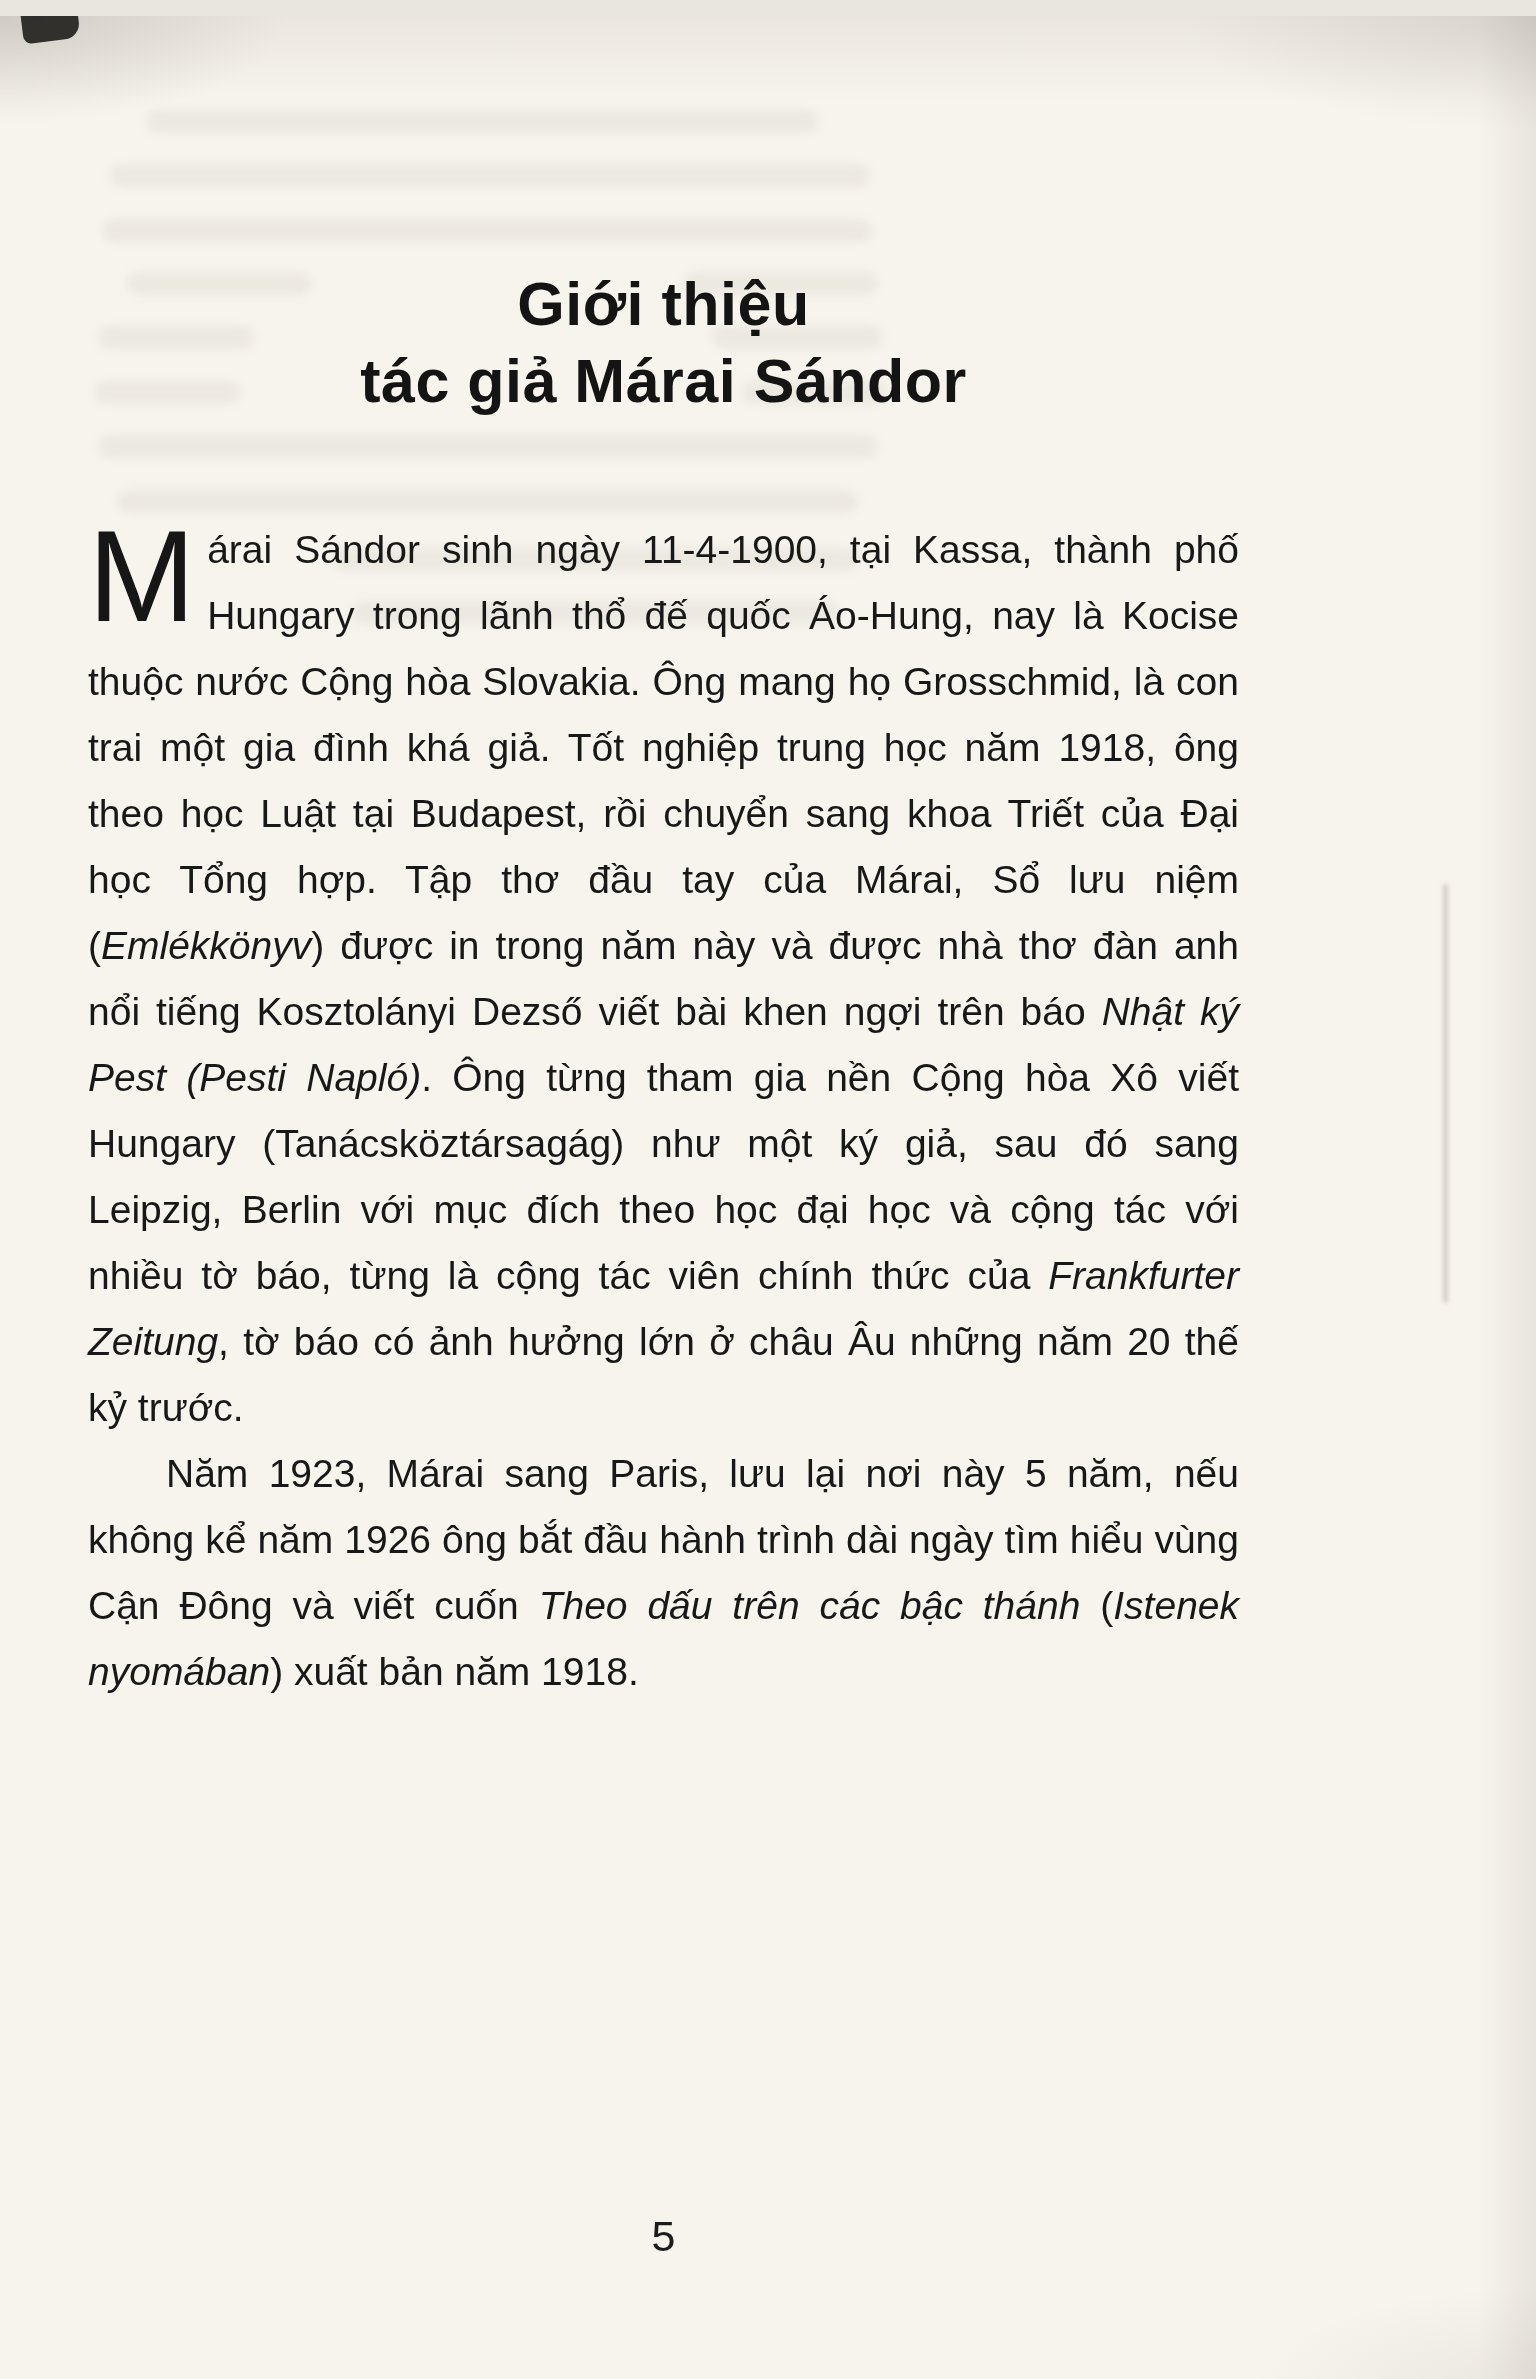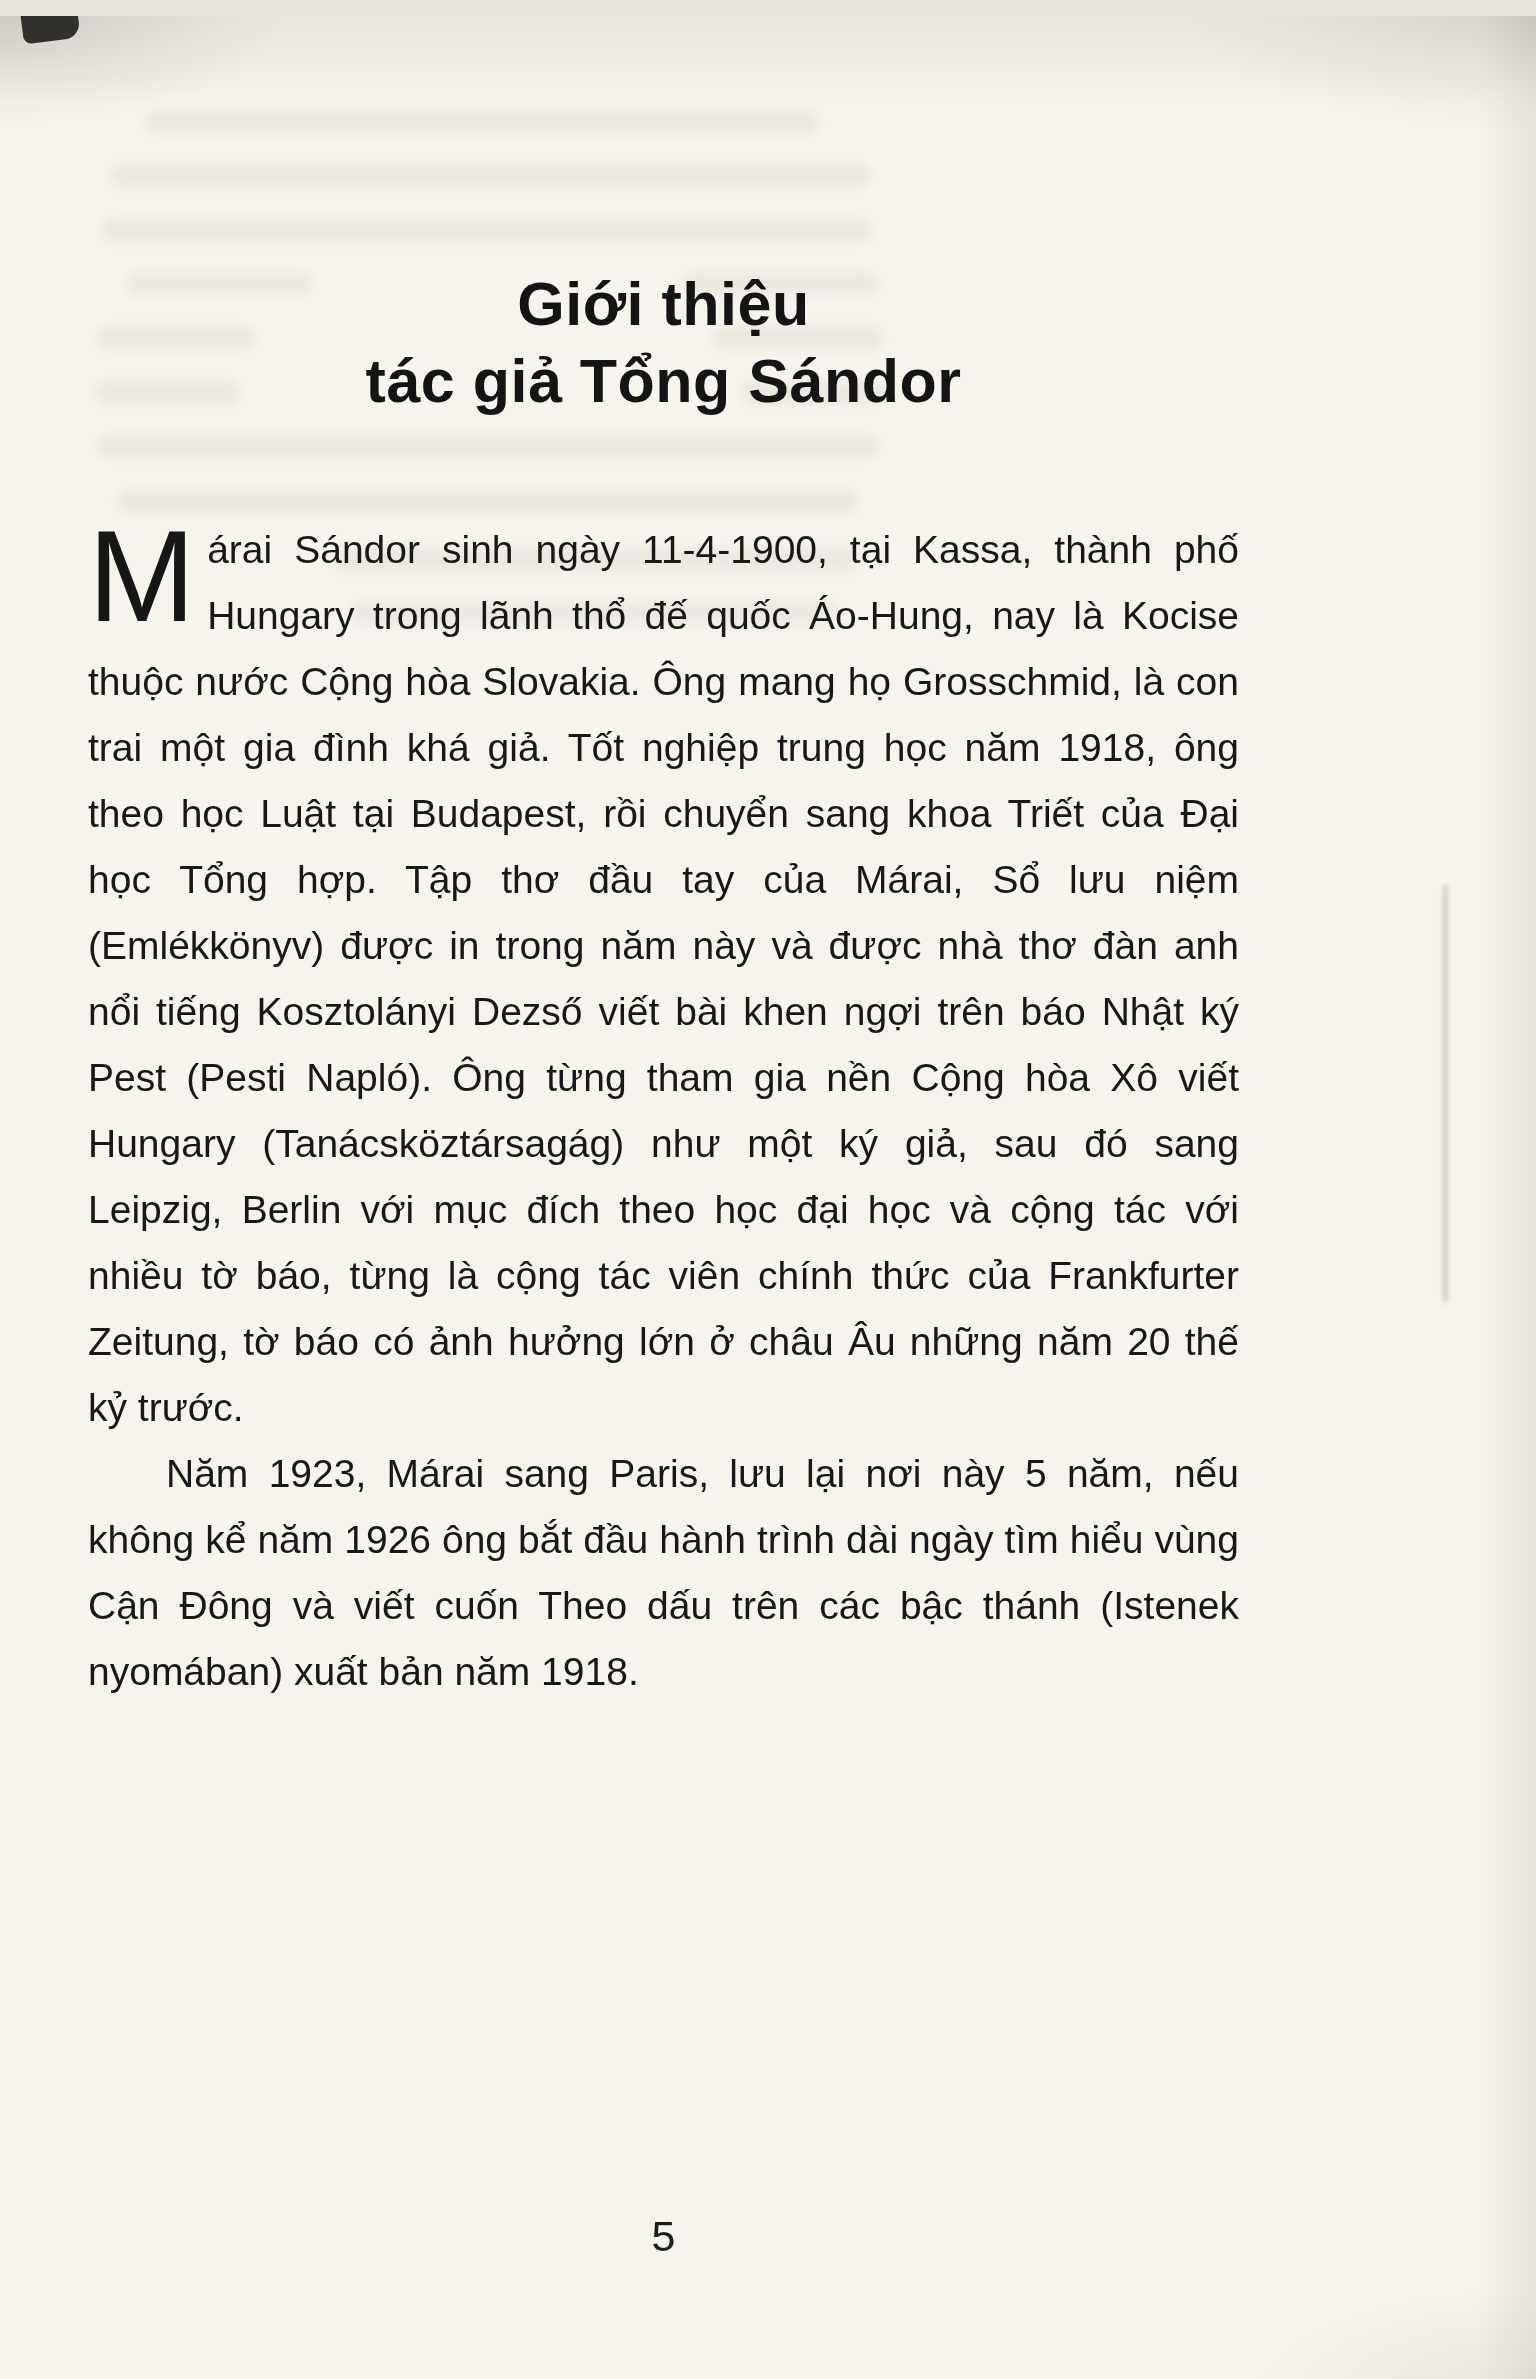--- a/index.html
+++ b/index.html
@@ -74,21 +74,21 @@
     left: 88px;
     width: 1151px;
     font-size: 39px;
     line-height: 66px;
     text-align: justify;
     color: #181818;
   }
 
   .para { text-indent: 78px; }
   .para.first { text-indent: 0; }
-  .it { }
+  .it { font-style: italic; }
 
   .dropcap {
     float: left;
     font-size: 129px;
     line-height: 107px;
     margin-top: 5.9px;
     padding-right: 11.7px;
     color: #161616;
   }
 
@@ -121,21 +121,21 @@
     <div class="ghost" style="left:94px;  top:365px; width:146px;"></div>
     <div class="ghost" style="left:741px; top:365px; width:146px;"></div>
     <div class="ghost" style="left:98px; top:419px; width:780px;"></div>
     <div class="ghost" style="left:117px; top:474px; width:741px;"></div>
     <div class="ghost" style="left:332px; top:532px; width:527px;"></div>
     <div class="ghost" style="left:351px; top:585px; width:488px;"></div>
   </div>
 
   <div class="page-title">
     <div>Giới thiệu</div>
-    <div>tác giả Tổng Sándor</div>
+    <div>tác giả Márai Sándor</div>
   </div>
 
   <div class="body-text">
 
     <p class="para first">
       <span class="dropcap">M</span><span>árai Sándor sinh ngày 11-4-1900, tại Kassa, thành phố Hungary trong lãnh thổ đế quốc Áo-Hung, nay là Kocise thuộc nước Cộng hòa Slovakia. Ông mang họ Grosschmid, là con trai một gia đình khá giả. Tốt nghiệp trung học năm 1918, ông theo học Luật tại Budapest, rồi chuyển sang khoa Triết của Đại học Tổng hợp. Tập thơ đầu tay của Márai, Sổ lưu niệm (</span><span class="it">Emlékkönyv</span><span>) được in trong năm này và được nhà thơ đàn anh nổi tiếng Kosztolányi Dezső viết bài khen ngợi trên báo </span><span class="it">Nhật ký Pest (Pesti Napló)</span><span>. Ông từng tham gia nền Cộng hòa Xô viết Hungary (Tanácsköztársagág) như một ký giả, sau đó sang Leipzig, Berlin với mục đích theo học đại học và cộng tác với nhiều tờ báo, từng là cộng tác viên chính thức của </span><span class="it">Frankfurter Zeitung</span><span>, tờ báo có ảnh hưởng lớn ở châu Âu những năm 20 thế kỷ trước.</span>
     </p>
 
     <p class="para">
       <span>Năm 1923, Márai sang Paris, lưu lại nơi này 5 năm, nếu không kể năm 1926 ông bắt đầu hành trình dài ngày tìm hiểu vùng Cận Đông và viết cuốn </span><span class="it">Theo dấu trên các bậc thánh</span><span> (</span><span class="it">Istenek nyomában</span><span>) xuất bản năm 1918.</span>

